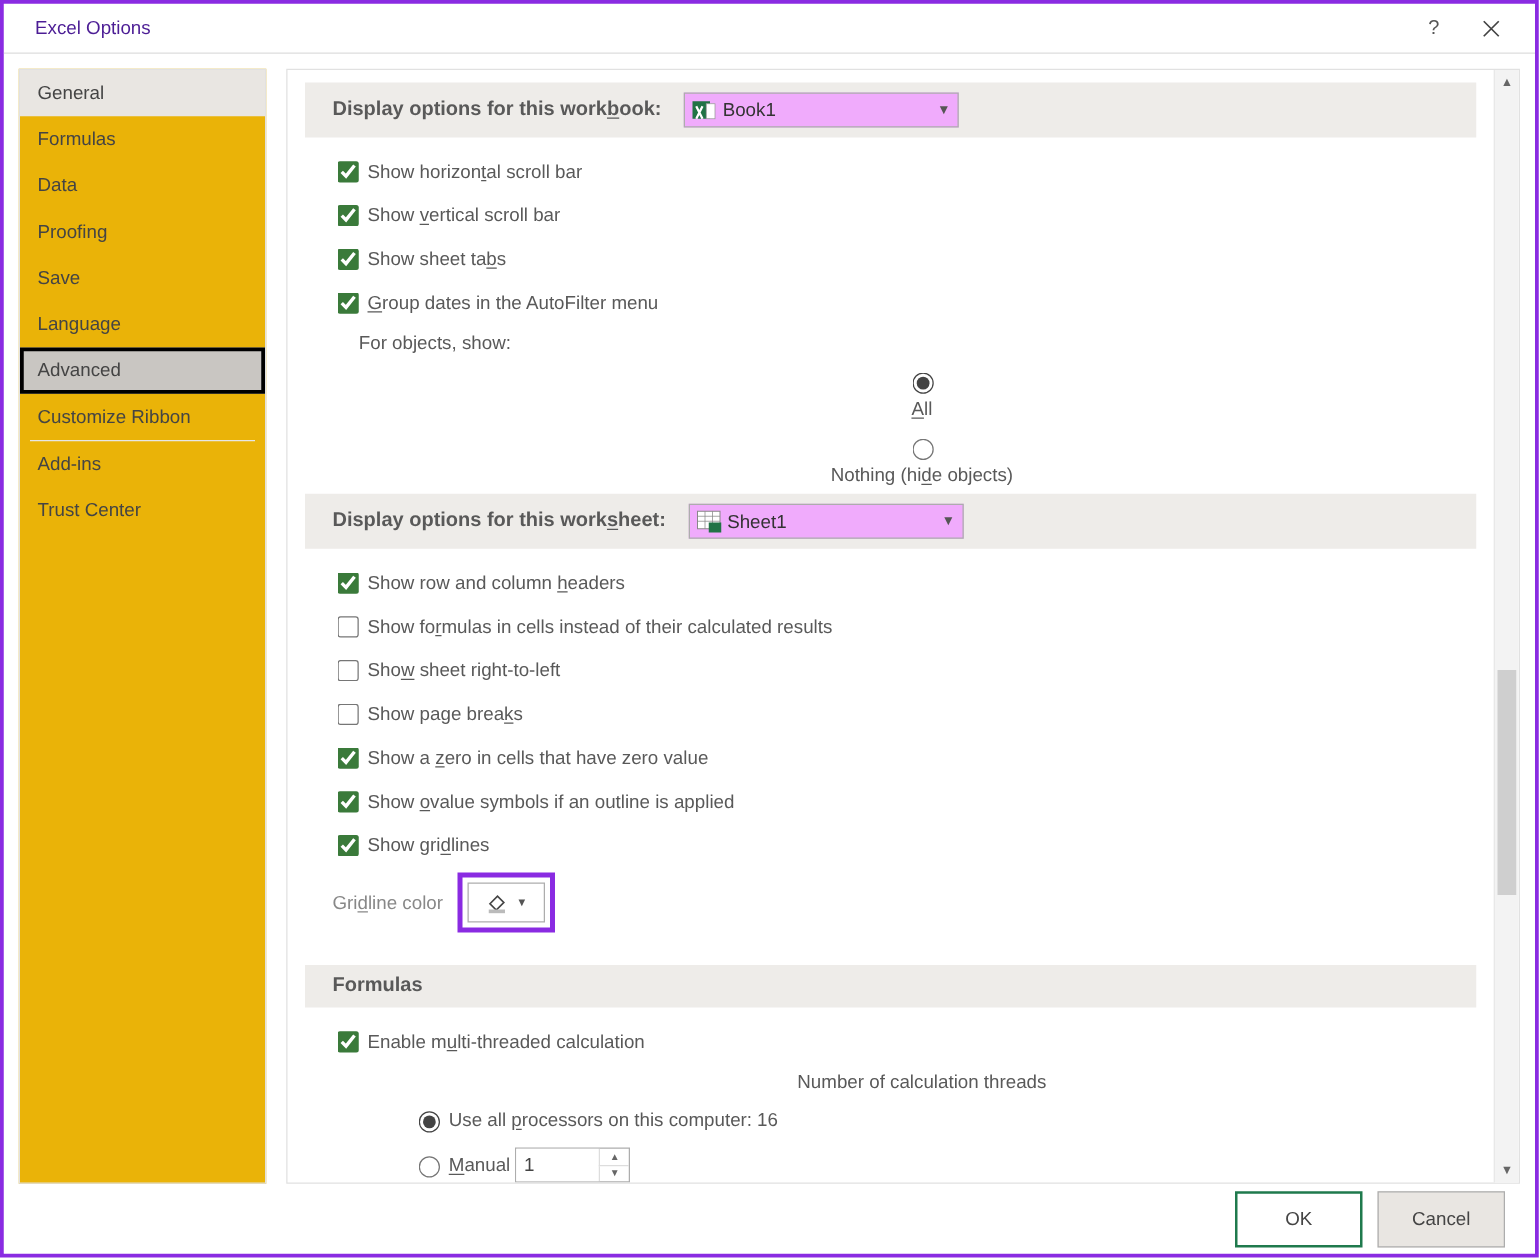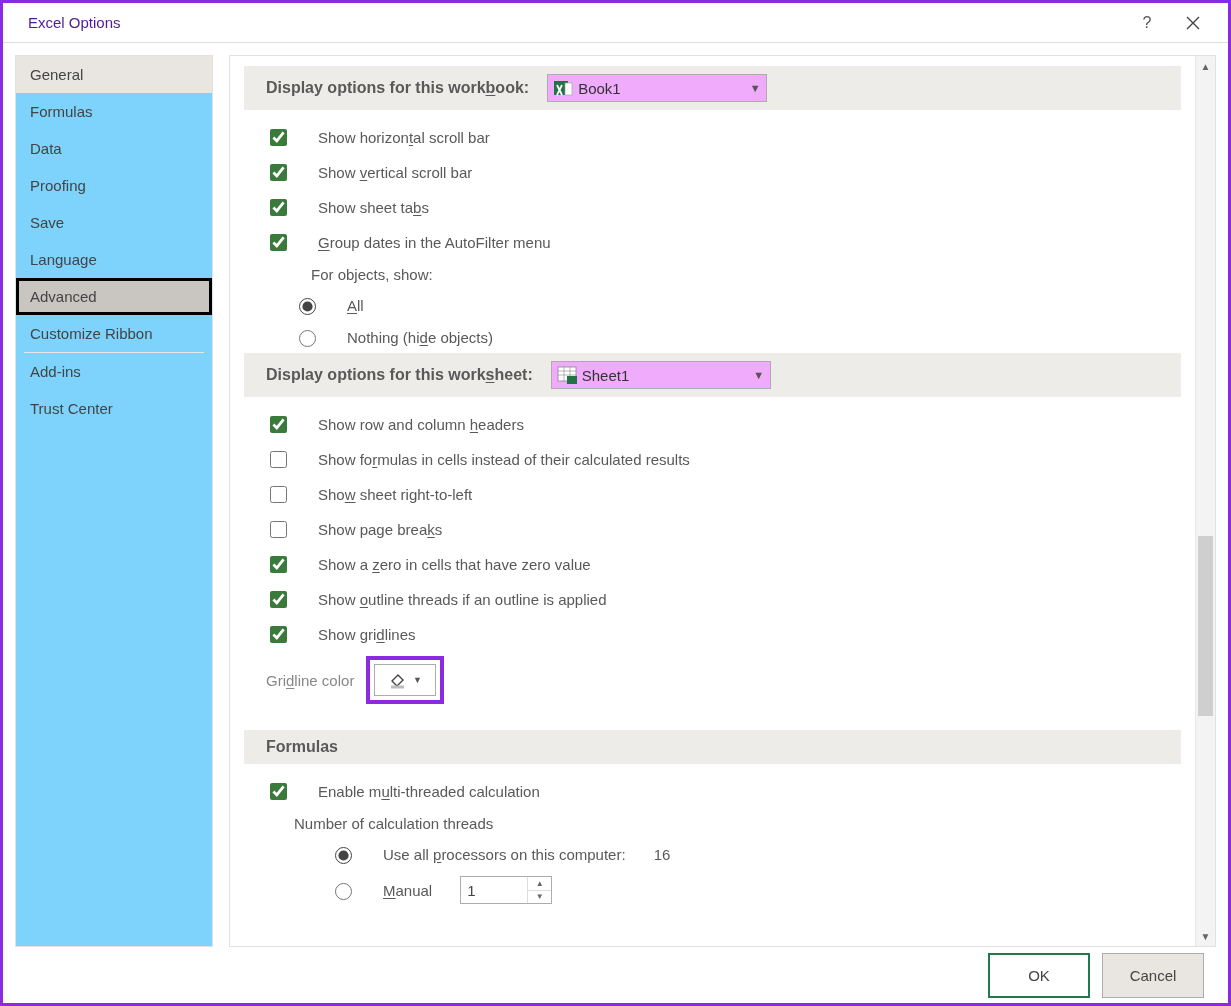--- a/index.html
+++ b/index.html
@@ -29,21 +29,21 @@
   .main-area {
     display: flex;
     height: calc(100% - 40px - 56px);
     padding: 12px 12px 0 12px;
     gap: 16px;
   }
   
   .nav {
     width: 198px;
     border: 1px solid #e1e1e1;
-    background: #7dd3fc;
+    background: #eab308;
     overflow: hidden;
   }
   .nav-item {
     padding: 10px 14px;
     color: #444;
     cursor: pointer;
     font-size: 15px;
   }
   .nav-sep { border-top: 1px solid #e6e6e6; margin: 0 8px; }
   .nav-item.top { background: #e9e6e2; }
@@ -97,25 +97,25 @@
     border: 1px solid #adadad; background: #f0abfc;
     height: 28px; width: 220px;
   }
   .combobox .icon {
     width: 22px; height: 22px; margin: 0 4px;
   }
   .combobox .ctext { flex:1; font-size: 15px; color:#333; }
   .combobox .caret { width: 22px; text-align:center; color:#555; font-size:11px; }
   
   .opt-row {
-    display:flex; align-items:center; gap:28px;
+    display:flex; align-items:center; gap:4px;
     padding: 6px 0 6px 22px;
     color: #595959;
   }
-  .opt-row.sub { padding-left: 50px; }
+  .opt-row.sub { padding-left: 50px; flex-direction: column; }
   .opt-row.sub2 { padding-left: 86px; }
   input[type=checkbox] { width:17px; height:17px; accent-color:#3a7a3a; }
   input[type=radio] { width:17px; height:17px; accent-color:#444; }
   .u { text-decoration: underline; text-underline-offset: 2px; }
   .gridline-row { display:flex; align-items:center; gap:12px; padding: 4px 0 12px 22px; color:#888;}
   .color-btn {
     display:inline-flex; align-items:center; justify-content:center; gap:6px;
     border: 1px solid #adadad; background:#fff;
     width: 62px; height: 32px; cursor:pointer;
   }
@@ -251,21 +251,21 @@
       <div class="opt-row">
           <input type="checkbox" style="">
           <span><span>Show page brea</span><span class="u">k</span><span>s</span></span>
         </div>
       <div class="opt-row">
           <input type="checkbox" checked="" style="">
           <span><span>Show a </span><span class="u">z</span><span>ero in cells that have zero value</span></span>
         </div>
       <div class="opt-row">
           <input type="checkbox" checked="" style="">
-          <span><span>Show </span><span class="u">o</span><span>utline threads if an outline is applied</span></span>
+          <span><span>Show </span><span class="u">o</span><span>value symbols if an outline is applied</span></span>
         </div>
       <div class="opt-row">
           <input type="checkbox" checked="" style="">
           <span><span>Show gri</span><span class="u">d</span><span>lines</span></span>
         </div>
       <div class="gridline-row">
         <span><span>Gri</span><span class="u">d</span><span>line color</span></span>
         <span class="highlight-box">
           <span class="color-btn">
             <svg width="18" height="18" viewBox="0 0 18 18">

